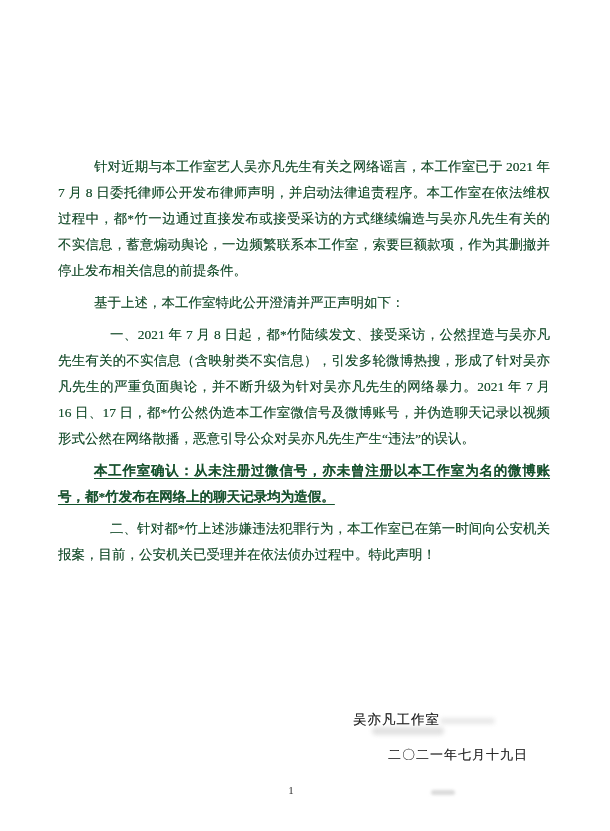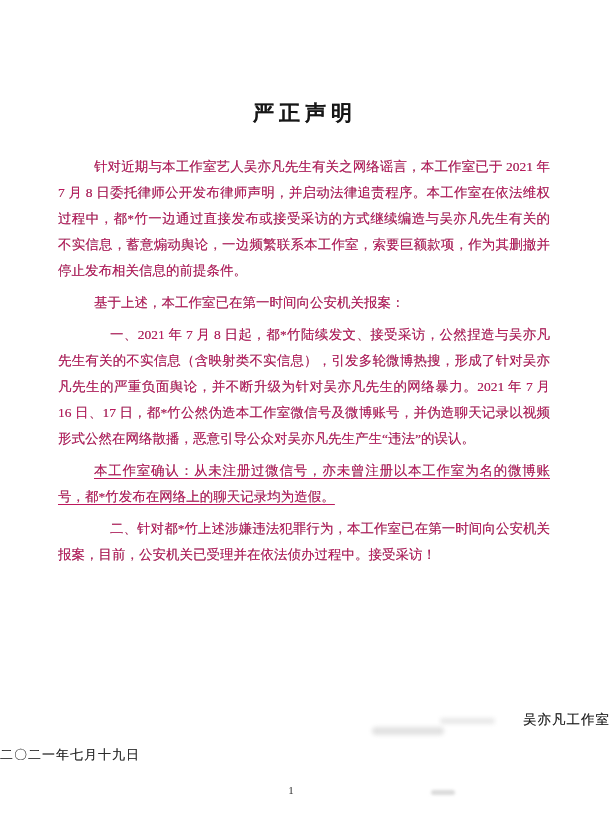--- a/index.html
+++ b/index.html
@@ -22,46 +22,48 @@
     color:#161616;
     text-shadow:0 0 0.4px rgba(0,0,0,.55);
   }
   .body-text{
     position:absolute;
     top:154px;left:58px;width:492px;
     font-size:13.5px;
     line-height:26px;
     text-align:justify;
     text-justify:inter-ideograph;
-    color:#be185d;
+    color:#14532d;
     text-shadow:0 0 0.4px rgba(20,20,20,.5);
   }
   .para{margin:0 0 6px 0;padding:0;}
   .para.indent{text-indent:36px;}
   .para.indent-num{text-indent:52px;}
   .para.underlined{
     text-decoration:underline;
     text-underline-offset:3px;
     text-decoration-thickness:1px;
+    font-weight:bold;
   }
   .signature-line{
     position:absolute;
     top:711px;left:0;width:100%;
     text-align:right;
+    padding-right:170px;
     box-sizing:border-box;
     font-size:13.5px;
     letter-spacing:1px;
     color:#222222;
     text-shadow:0 0 0.4px rgba(20,20,20,.5);
   }
   .date-line{
     position:absolute;
     top:746px;left:0;width:100%;
-    text-align:left;
-    padding-right:65px;
+    text-align:right;
+    padding-right:82px;
     box-sizing:border-box;
     font-size:13px;
     letter-spacing:1px;
     color:#2a2a2a;
     text-shadow:0 0 0.4px rgba(20,20,20,.5);
   }
   .page-number{
     position:absolute;
     top:784px;left:0;width:100%;
     text-align:center;
@@ -77,28 +79,27 @@
   }
   .smudge-a{left:440px;top:718px;width:55px;height:6px;background:#e8e8e8;}
   .smudge-b{left:372px;top:727px;width:72px;height:8px;}
   .smudge-c{left:431px;top:790px;width:24px;height:5px;background:#dadada;filter:blur(1.5px);}
 </style>
 </head>
 <body>
 
 <div class="page">
 
-  <div class="doc-title">严正声明</div>
 
   <div class="body-text">
     <p class="para indent">针对近期与本工作室艺人吴亦凡先生有关之网络谣言，本工作室已于 2021 年 7 月 8 日委托律师公开发布律师声明，并启动法律追责程序。本工作室在依法维权过程中，都*竹一边通过直接发布或接受采访的方式继续编造与吴亦凡先生有关的不实信息，蓄意煽动舆论，一边频繁联系本工作室，索要巨额款项，作为其删撤并停止发布相关信息的前提条件。</p>
-    <p class="para indent">基于上述，本工作室已在第一时间向公安机关报案：</p>
+    <p class="para indent">基于上述，本工作室特此公开澄清并严正声明如下：</p>
     <p class="para indent-num">一、2021 年 7 月 8 日起，都*竹陆续发文、接受采访，公然捏造与吴亦凡先生有关的不实信息（含映射类不实信息），引发多轮微博热搜，形成了针对吴亦凡先生的严重负面舆论，并不断升级为针对吴亦凡先生的网络暴力。2021 年 7 月 16 日、17 日，都*竹公然伪造本工作室微信号及微博账号，并伪造聊天记录以视频形式公然在网络散播，恶意引导公众对吴亦凡先生产生“违法”的误认。</p>
     <p class="para indent underlined">本工作室确认：从未注册过微信号，亦未曾注册以本工作室为名的微博账号，都*竹发布在网络上的聊天记录均为造假。</p>
-    <p class="para indent-num">二、针对都*竹上述涉嫌违法犯罪行为，本工作室已在第一时间向公安机关报案，目前，公安机关已受理并在依法侦办过程中。接受采访！</p>
+    <p class="para indent-num">二、针对都*竹上述涉嫌违法犯罪行为，本工作室已在第一时间向公安机关报案，目前，公安机关已受理并在依法侦办过程中。特此声明！</p>
   </div>
 
   <div class="signature-line">吴亦凡工作室</div>
 
   <div class="date-line">二〇二一年七月十九日</div>
 
   <div class="page-number">1</div>
 
   <div class="scan-smudge smudge-a"></div>
   <div class="scan-smudge smudge-b"></div>

